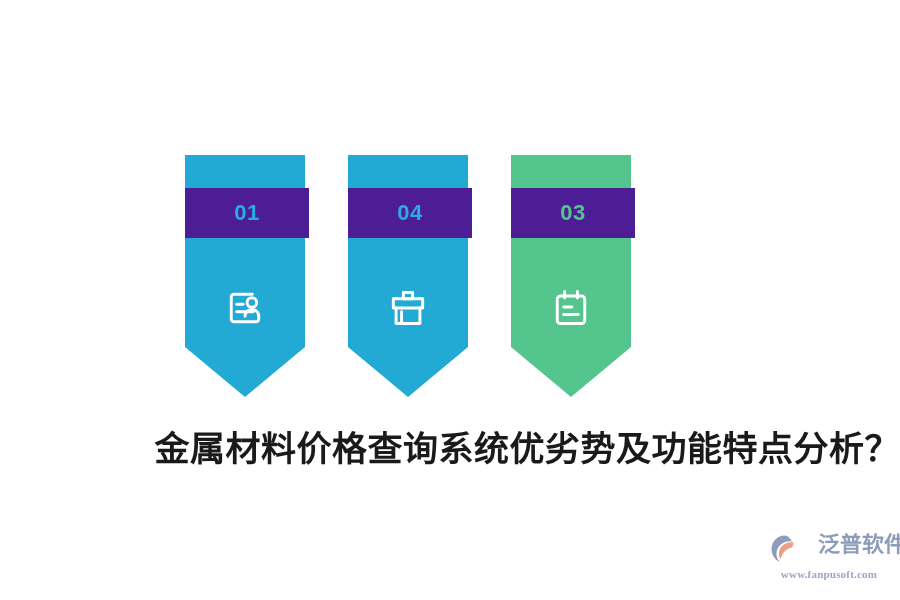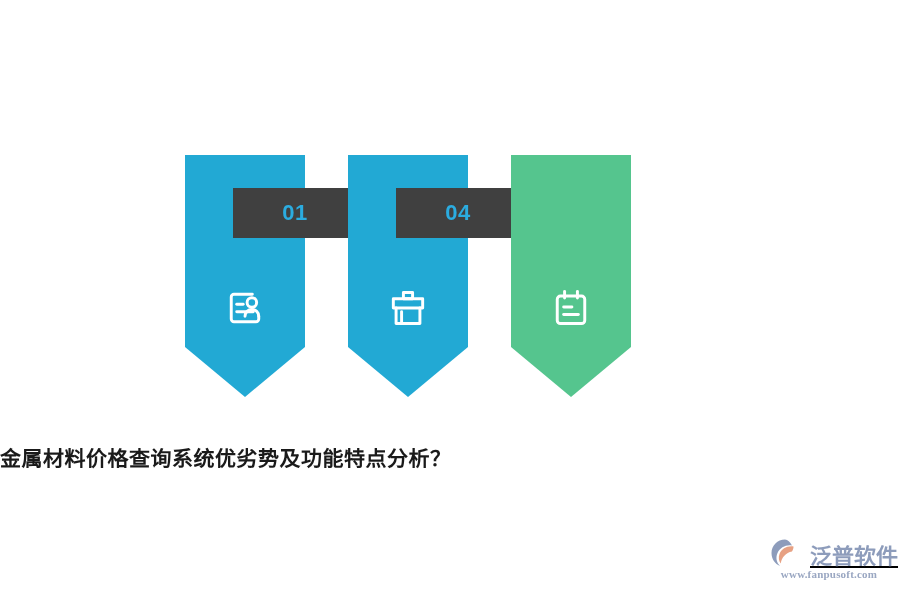--- a/index.html
+++ b/index.html
@@ -53,25 +53,24 @@
   .banner.blue  .banner-shape { background: #22a9d4; }
   .banner.green .banner-shape { background: #55c58e; }
 
   
   .banner-band {
     position: absolute;
     left: 0;
     top: 33px;
     width: 124px;
     height: 50px;
-    background: #404040;
+    background: #4c1d95;
     display: flex;
     align-items: center;
     justify-content: center;
-    margin-left: 48px;
   }
 
   .banner-number {
     font-size: 22px;
     font-weight: bold;
     letter-spacing: 0.5px;
     line-height: 1;
     font-family: "Liberation Sans", "DejaVu Sans", sans-serif;
   }
   .banner.blue  .banner-number { color: #2bace0; }
@@ -90,46 +89,45 @@
   .banner-icon svg {
     display: block;
     width: 44px;
     height: 44px;
   }
 
   
   .headline {
     position: absolute;
     left: 0;
-    top: 446px;
+    top: 428px;
     width: 900px;
-    text-align: left;
-    font-size: 21px;
+    text-align: right;
+    font-size: 35px;
     font-weight: bold;
     color: #1a1a1a;
     letter-spacing: 0.5px;
     line-height: 1.25;
     font-family: "DejaVu Sans", "Liberation Sans", sans-serif;
     white-space: nowrap;
   }
 
   
   .logo {
     position: absolute;
     right: 12px;
     bottom: 10px;
     width: 118px;
     height: 56px;
   }
   .logo-top {
     display: flex;
-    align-items: flex-end;
+    align-items: flex-start;
     height: 34px;
-    gap: 10px;
-    text-decoration: underline;
+    gap: 18px;
   }
   .logo-mark {
     width: 30px;
     height: 30px;
     flex: 0 0 30px;
   }
   .logo-mark svg { display: block; width: 30px; height: 30px; }
   .logo-name {
     font-size: 22px;
     font-weight: bold;
@@ -192,20 +190,23 @@
 
           <path d="M11 24 V41 H37 V24"></path>
 
           <path d="M17 41 V28"></path>
         </svg>
       </div>
     </div>
 
     <div class="banner green">
       <div class="banner-shape"></div>
+      <div class="banner-band">
+        <span class="banner-number">03</span>
+      </div>
       <div class="banner-icon">
         <svg viewBox="0 0 48 48" fill="none" xmlns="http://www.w3.org/2000/svg" stroke="#ffffff" stroke-width="3.2" stroke-linecap="round" stroke-linejoin="round">
 
           <path d="M17 6 V13"></path>
           <path d="M31 6 V13"></path>
 
           <rect x="9" y="11" width="30" height="30" rx="3.5"></rect>
 
           <path d="M16 23 H25"></path>
           <path d="M16 31 H32"></path>

